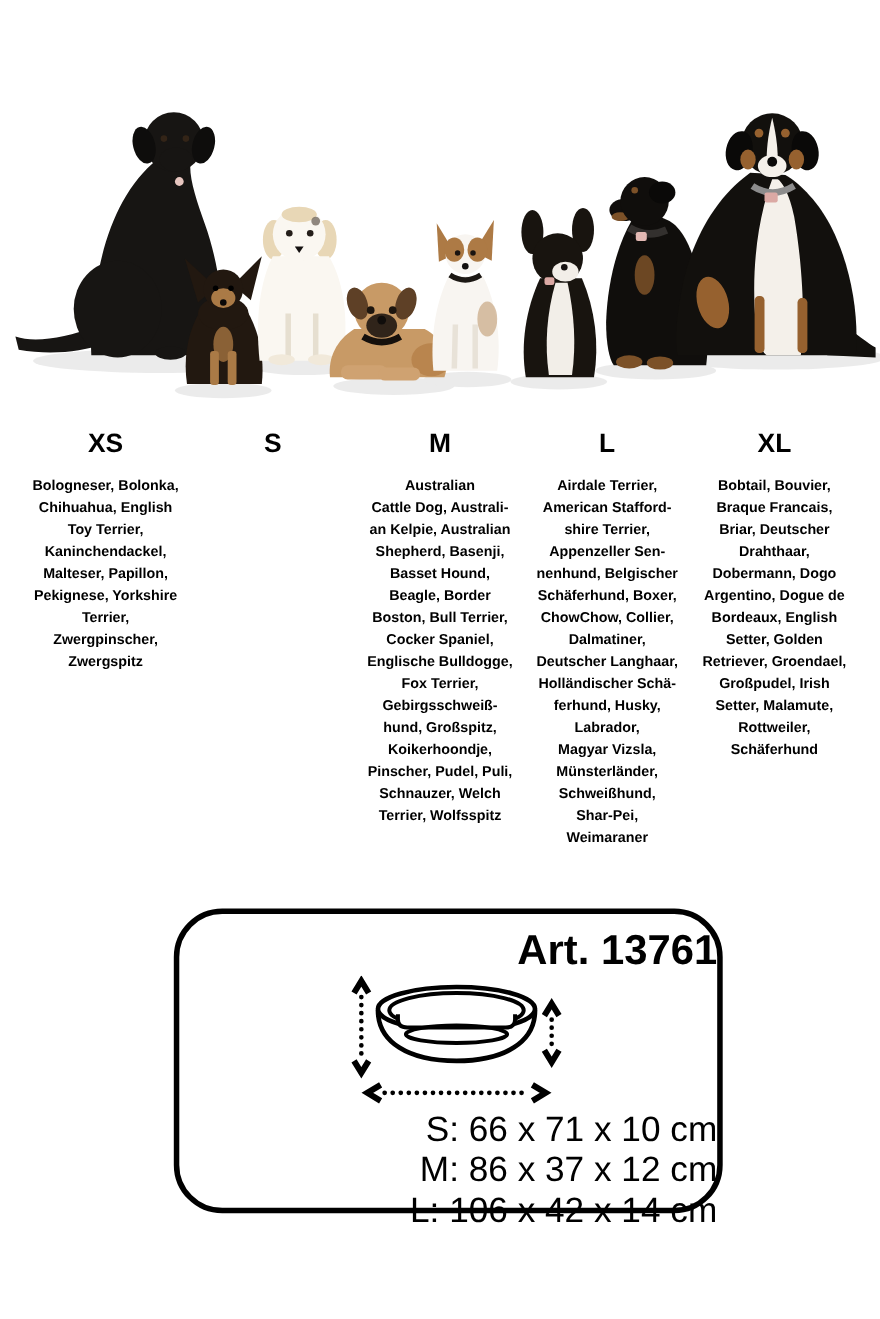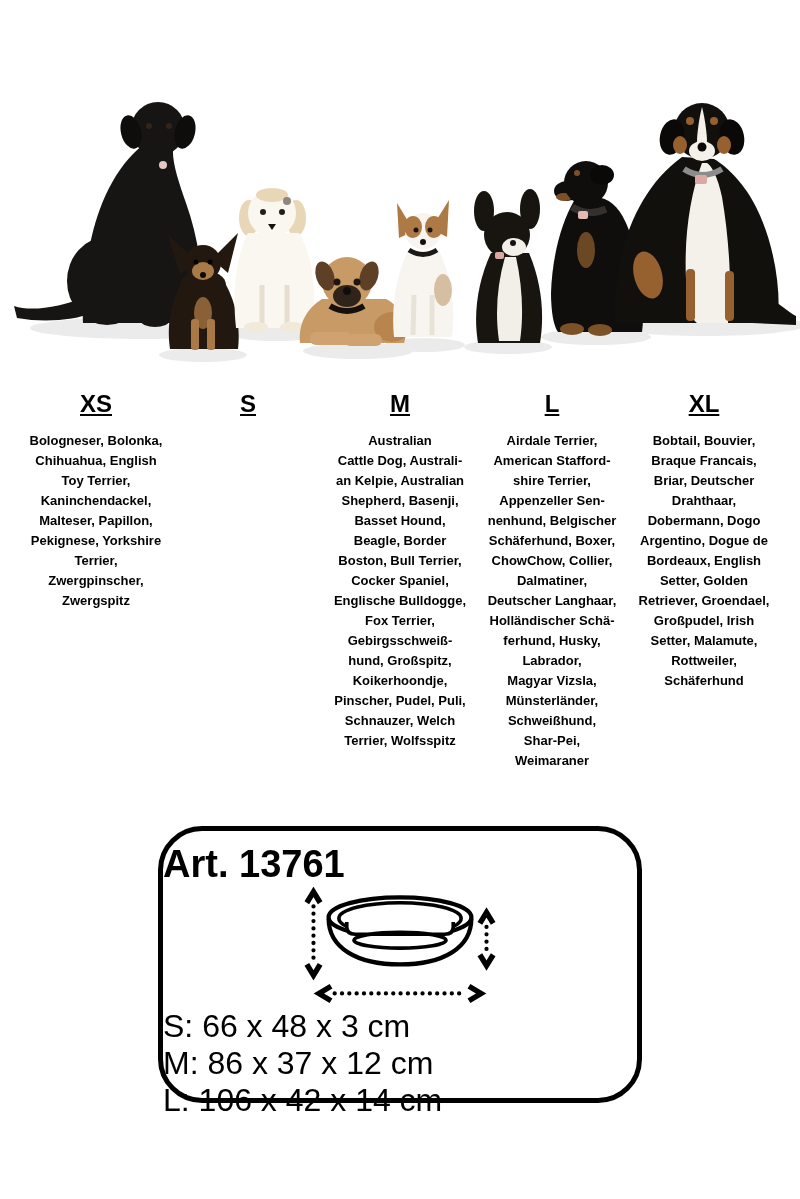--- a/index.html
+++ b/index.html
@@ -11,31 +11,31 @@
   }
   
   .photo-strip{position:absolute;top:85px;left:0;width:800px;height:300px;}
   .photo-strip svg{display:block;width:800px;height:300px;}
   
   .size-guide{position:absolute;top:390px;left:20px;width:760px;display:flex;}
   .size-col{width:152px;text-align:center;}
   .size-col .hdr{
     font-size:24px;font-weight:bold;line-height:28px;margin:0 0 13px 0;
     letter-spacing:0px;
-    text-decoration:underline;
   }
   .size-col .breeds{
     font-size:13px;font-weight:bold;line-height:20px;
     white-space:pre-line;
   }
   
   .art-box{
     position:absolute;top:826px;left:158px;width:474px;height:267px;
     border:5px solid #000;border-radius:44px;background:#fff;
-    text-align:left;
+    text-align:right;
+    padding-left:15px;
   }
   .art-box .art-no{
     margin-top:12px;font-size:38px;font-weight:bold;line-height:42px;
   }
   .art-box svg.bed{display:block;margin:2px auto 0 auto;width:300px;height:121px;}
   .art-box .dims{font-size:32px;line-height:37px;font-weight:normal;}
 </style>
 </head>
 <body>
 
@@ -272,17 +272,17 @@
       <line x1="383" y1="66" x2="383" y2="106" stroke-width="7" stroke-linecap="round" stroke-dasharray="0.1 12"></line>
     </g>
 
     <g stroke="#000" fill="none">
       <polyline points="126,164 106,176 126,188" stroke-width="9"></polyline>
       <polyline points="354,164 374,176 354,188" stroke-width="9"></polyline>
       <line x1="132" y1="176" x2="348" y2="176" stroke-width="7" stroke-linecap="round" stroke-dasharray="0.1 12"></line>
     </g>
   </svg>
   <div class="dims">
-    <div>S: 66 x 48 x 3 cm</div>
+    <div>S: 66 x 71 x 10 cm</div>
     <div>M: 86 x 37 x 12 cm</div>
     <div>L: 106 x 42 x 14 cm</div>
   </div>
 </div>
 
 </body></html>

